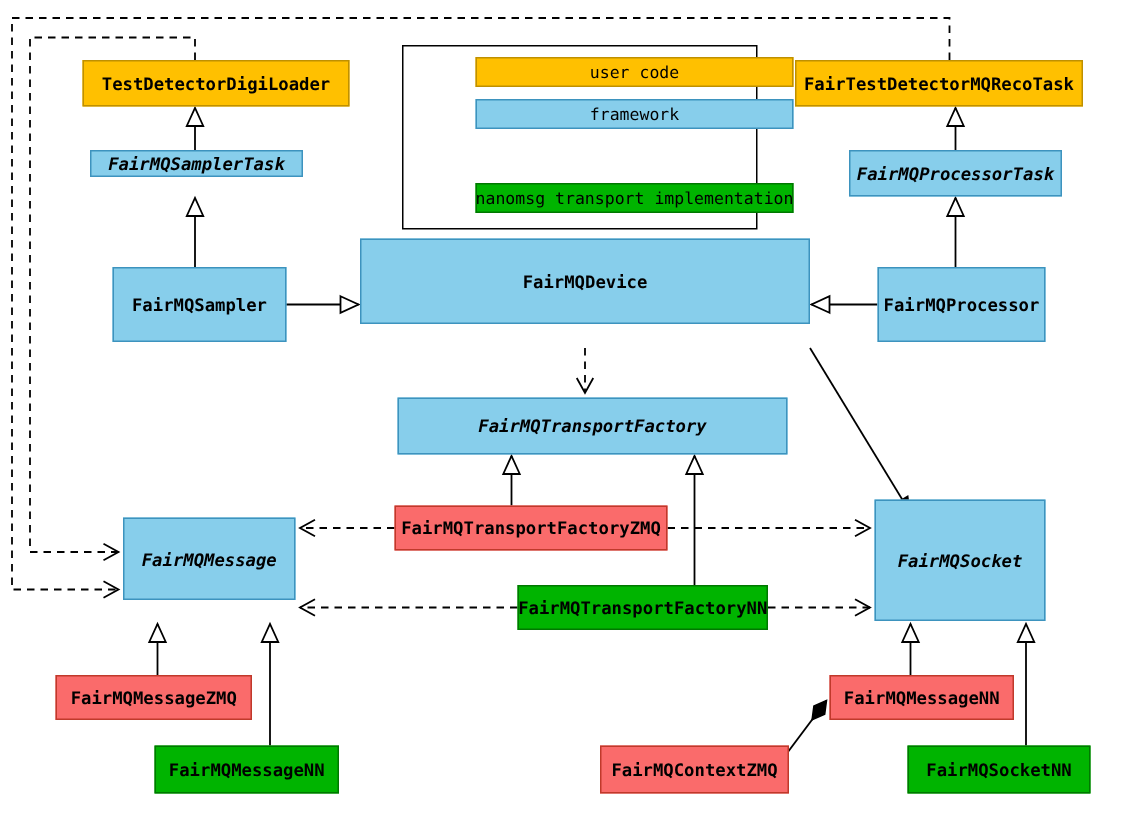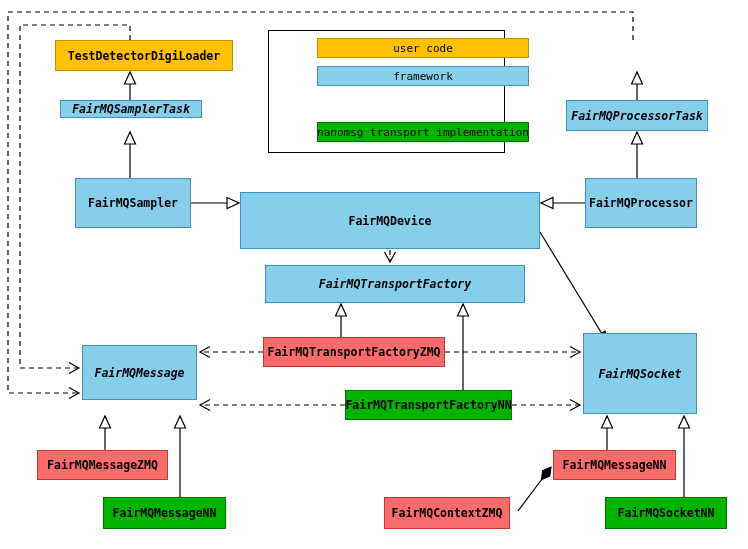--- a/index.html
+++ b/index.html
@@ -81,36 +81,37 @@
     <polyline class="dash" fill="none" points="130,40 130,25 20,25 20,368 79,368" marker-end="url(#vee)"></polyline>
   </svg>
 
   <div class="legend">
     <div class="legend-item c-user" style="top:7px">user code</div>
     <div class="legend-item c-fw" style="top:35px">framework</div>
     <div class="legend-item c-nn" style="top:91px">nanomsg transport implementation</div>
   </div>
 
   <div class="node c-user" style="left:55px;top:40px;width:178px;height:31px">TestDetectorDigiLoader</div>
+  <div class="node c-user" style="left:530px;top:40px;width:192px;height:31px">FairTestDetectorMQRecoTask</div>
 
   <div class="node c-fw abstract" style="left:60px;top:100px;width:142px;height:18px">FairMQSamplerTask</div>
   <div class="node c-fw abstract" style="left:566px;top:100px;width:142px;height:31px">FairMQProcessorTask</div>
 
   <div class="node c-fw" style="left:75px;top:178px;width:116px;height:50px">FairMQSampler</div>
-  <div class="node c-fw" style="left:240px;top:192px;width:300px;height:57px">FairMQDevice</div>
+  <div class="node c-fw" style="left:240px;top:159px;width:300px;height:57px">FairMQDevice</div>
   <div class="node c-fw" style="left:585px;top:178px;width:112px;height:50px">FairMQProcessor</div>
 
   <div class="node c-fw abstract" style="left:265px;top:265px;width:260px;height:38px">FairMQTransportFactory</div>
 
   <div class="node c-zmq" style="left:263px;top:337px;width:182px;height:30px">FairMQTransportFactoryZMQ</div>
   <div class="node c-nn" style="left:345px;top:390px;width:167px;height:30px">FairMQTransportFactoryNN</div>
 
   <div class="node c-fw abstract" style="left:82px;top:345px;width:115px;height:55px">FairMQMessage</div>
   <div class="node c-fw abstract" style="left:583px;top:333px;width:114px;height:81px">FairMQSocket</div>
 
   <div class="node c-zmq" style="left:37px;top:450px;width:131px;height:30px">FairMQMessageZMQ</div>
   <div class="node c-nn" style="left:103px;top:497px;width:123px;height:32px">FairMQMessageNN</div>
 
-  <div class="node c-zmq" style="left:384px;top:497px;width:126px;height:32px">FairMQContextZMQ</div>
+  <div class="node c-zmq" style="left:400px;top:497px;width:126px;height:32px">FairMQContextZMQ</div>
   <div class="node c-zmq" style="left:553px;top:450px;width:123px;height:30px">FairMQMessageNN</div>
   <div class="node c-nn" style="left:605px;top:497px;width:122px;height:32px">FairMQSocketNN</div>
 
 </div>
 
 </body></html>

